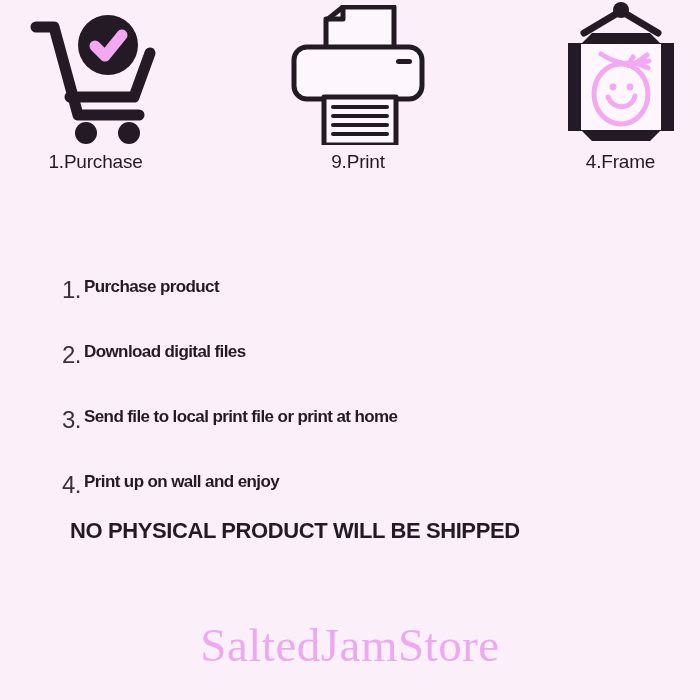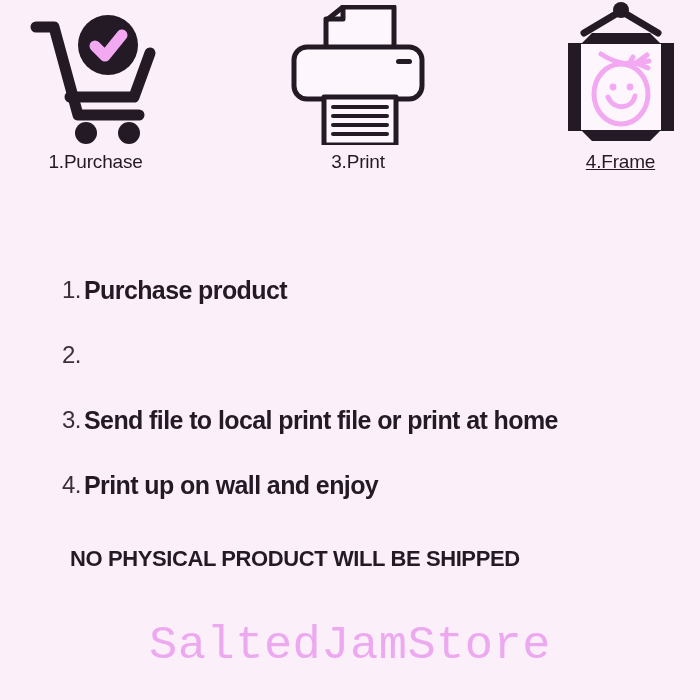--- a/index.html
+++ b/index.html
@@ -49,21 +49,21 @@
   .step-caption {
     font-size: 19px;
     color: #231a25;
     letter-spacing: -0.2px;
     line-height: 1;
     white-space: nowrap;
   }
   .step-1 .step-caption { margin-top: 2px; }
   .step-2 .step-caption { margin-top: 2px; }
   .step-3 .step-caption { margin-top: 2px; }
-  .step-4 .step-caption { margin-top: 2px; text-decoration: underline; }
+  .step-4 .step-caption { margin-top: 2px; }
 
   
   .instructions {
     position: absolute;
     top: 278px;
     left: 62px;
     width: 600px;
   }
   .instruction-row {
     height: 65px;
@@ -72,48 +72,48 @@
     white-space: nowrap;
   }
   .instruction-num {
     font-size: 24px;
     font-weight: 300;
     color: #3a3038;
     letter-spacing: -0.5px;
     line-height: 1;
   }
   .instruction-text {
-    font-size: 25px;
+    font-size: 17px;
     font-weight: bold;
     color: #231a25;
     letter-spacing: -0.6px;
     line-height: 1;
     margin-left: 3px;
   }
 
   
   .notice {
     position: absolute;
-    top: 546px;
+    top: 518px;
     left: 70px;
     font-size: 22px;
     font-weight: bold;
     color: #231a25;
     letter-spacing: -0.4px;
     white-space: nowrap;
   }
 
   
   .brand {
     position: absolute;
     top: 622px;
     left: 0;
     width: 700px;
     text-align: center;
-    font-family: Liberation Mono, monospace;
+    font-family: Liberation Serif, serif;
     font-size: 47px;
     color: #eda9f0;
     letter-spacing: 0.5px;
     line-height: 1;
   }
 </style>
 </head>
 <body>
 
 <div class="page">
@@ -148,21 +148,21 @@
           </g>
           <rect x="108" y="54" width="16" height="5" rx="2.5" fill="#231a25"></rect>
           <g stroke="#231a25" stroke-width="4" stroke-linecap="round">
             <path d="M45 102 H99"></path>
             <path d="M45 111 H99"></path>
             <path d="M45 120 H99"></path>
             <path d="M45 129 H99"></path>
           </g>
         </svg>
       </div>
-      <div class="step-caption">3.Print</div>
+      <div class="step-caption">9.Print</div>
     </div>
 
     <div class="step step-4">
       <div class="step-art">
         <svg width="130" height="152" viewBox="0 0 130 152">
           <g stroke="#231a25" stroke-width="7" fill="none" stroke-linecap="round">
             <path d="M65 12 L28 34"></path>
             <path d="M65 12 L102 34"></path>
           </g>
           <circle cx="65" cy="11" r="8" fill="#231a25"></circle>
@@ -186,20 +186,21 @@
 
   </div>
 
   <div class="instructions">
     <div class="instruction-row">
       <span class="instruction-num">1.</span>
       <span class="instruction-text">Purchase product</span>
     </div>
     <div class="instruction-row">
       <span class="instruction-num">2.</span>
+      <span class="instruction-text">Download digital files</span>
     </div>
     <div class="instruction-row">
       <span class="instruction-num">3.</span>
       <span class="instruction-text">Send file to local print file or print at home</span>
     </div>
     <div class="instruction-row">
       <span class="instruction-num">4.</span>
       <span class="instruction-text">Print up on wall and enjoy</span>
     </div>
   </div>

